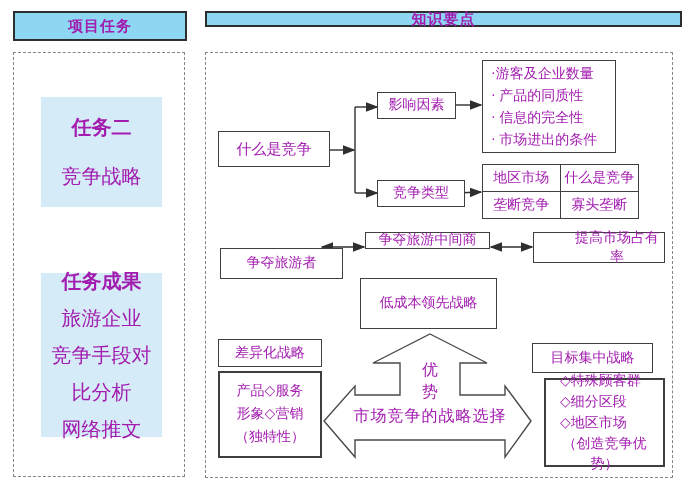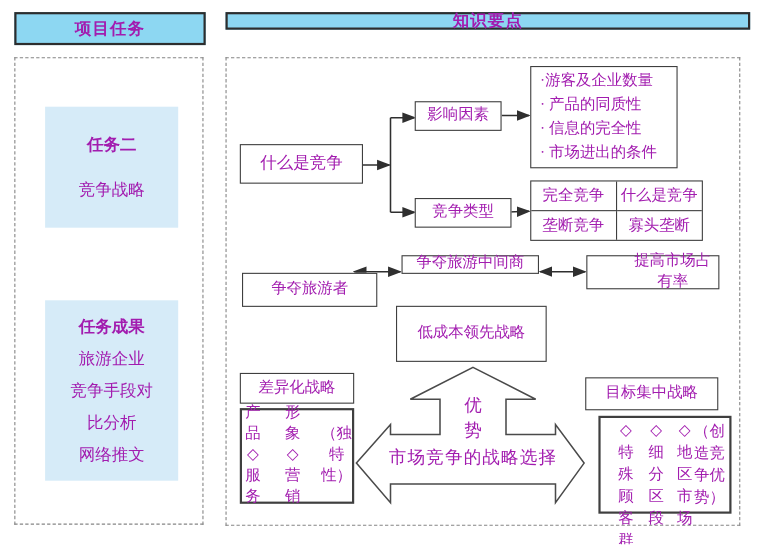--- a/index.html
+++ b/index.html
@@ -13,29 +13,29 @@
     background:var(--header-bg,#8dd7f2);border:2px solid #2d2d2d;
     font-family:"Liberation Sans","DejaVu Sans",sans-serif;
     font-weight:bold;font-size:15px;letter-spacing:1px;box-sizing:border-box;
   }
   .dashed{
     position:absolute;border:1.6px dashed #858585;box-sizing:border-box;
   }
   .bluebox{
     position:absolute;background:var(--light-box-bg,#d6ebf8);
     display:flex;flex-direction:column;align-items:center;box-sizing:border-box;
-    font-size:15px;
+    font-size:20px;
   }
   .bluebox .bold{font-family:"Liberation Sans","DejaVu Sans",sans-serif;font-weight:bold;}
   .fbox{
     position:absolute;background:#fff;border:1.5px solid #3f3f3f;
     display:flex;align-items:center;justify-content:center;
     font-size:14px;box-sizing:border-box;text-align:center;line-height:1.35;
   }
-  .fbox.multiline{flex-direction:row;justify-content:center;}
+  .fbox.multiline{flex-direction:column;justify-content:center;}
   .listbox{
     position:absolute;background:#fff;border:1.5px solid #3f3f3f;
     box-sizing:border-box;font-size:14px;display:flex;flex-direction:column;
     justify-content:center;padding-left:8px;line-height:22px;
   }
   .grid2x2{
     position:absolute;border:1.5px solid #3f3f3f;box-sizing:border-box;
     display:grid;grid-template-columns:1fr 1fr;grid-template-rows:1fr 1fr;
     background:#fff;font-size:14px;
   }
@@ -113,36 +113,36 @@
   <div class="listbox" style="left:482px;top:60px;width:134px;height:93px;">
     <div>·游客及企业数量</div>
     <div>· 产品的同质性</div>
     <div>· 信息的完全性</div>
     <div>· 市场进出的条件</div>
   </div>
 
   <div class="fbox" style="left:377px;top:180px;width:88px;height:27px;">竞争类型</div>
 
   <div class="grid2x2" style="left:482px;top:164px;width:157px;height:55px;">
-    <div class="cell bR bB">完全竞争</div>
+    <div class="cell bR bB">地区市场</div>
     <div class="cell bB">什么是竞争</div>
     <div class="cell bR">垄断竞争</div>
     <div class="cell">寡头垄断</div>
   </div>
 
   <div class="fbox" style="left:220px;top:248px;width:123px;height:31px;">争夺旅游者</div>
   <div class="fbox" style="left:365px;top:232px;width:125px;height:17px;">争夺旅游中间商</div>
-  <div class="fbox" style="left:533px;top:232px;width:121px;height:31px;padding-left:36px;">提高市场占有率</div>
+  <div class="fbox" style="left:533px;top:232px;width:132px;height:31px;padding-left:36px;">提高市场占有率</div>
 
   <div class="fbox multiline" style="left:360px;top:278px;width:137px;height:51px;">
     <div>低成本领先战略</div>
   </div>
 
   <div class="fbox" style="left:218px;top:339px;width:104px;height:28px;">差异化战略</div>
-  <div class="fbox multiline" style="left:218px;top:371px;width:104px;height:87px;border-width:2px;gap:16px;">
+  <div class="fbox multiline" style="left:218px;top:371px;width:104px;height:87px;border-width:2px;gap:4px;">
     <div>产品◇服务</div>
     <div>形象◇营销</div>
     <div>（独特性）</div>
   </div>
 
   <div class="fbox" style="left:532px;top:343px;width:121px;height:30px;">目标集中战略</div>
   <div class="fbox multiline" style="left:544px;top:378px;width:121px;height:89px;border-width:2px;padding:2px 4px;gap:1px;line-height:20px;">
     <div class="leftline" style="padding-left:10px;">◇特殊顾客群</div>
     <div class="leftline" style="padding-left:10px;">◇细分区段</div>
     <div class="leftline" style="padding-left:10px;">◇地区市场</div>

